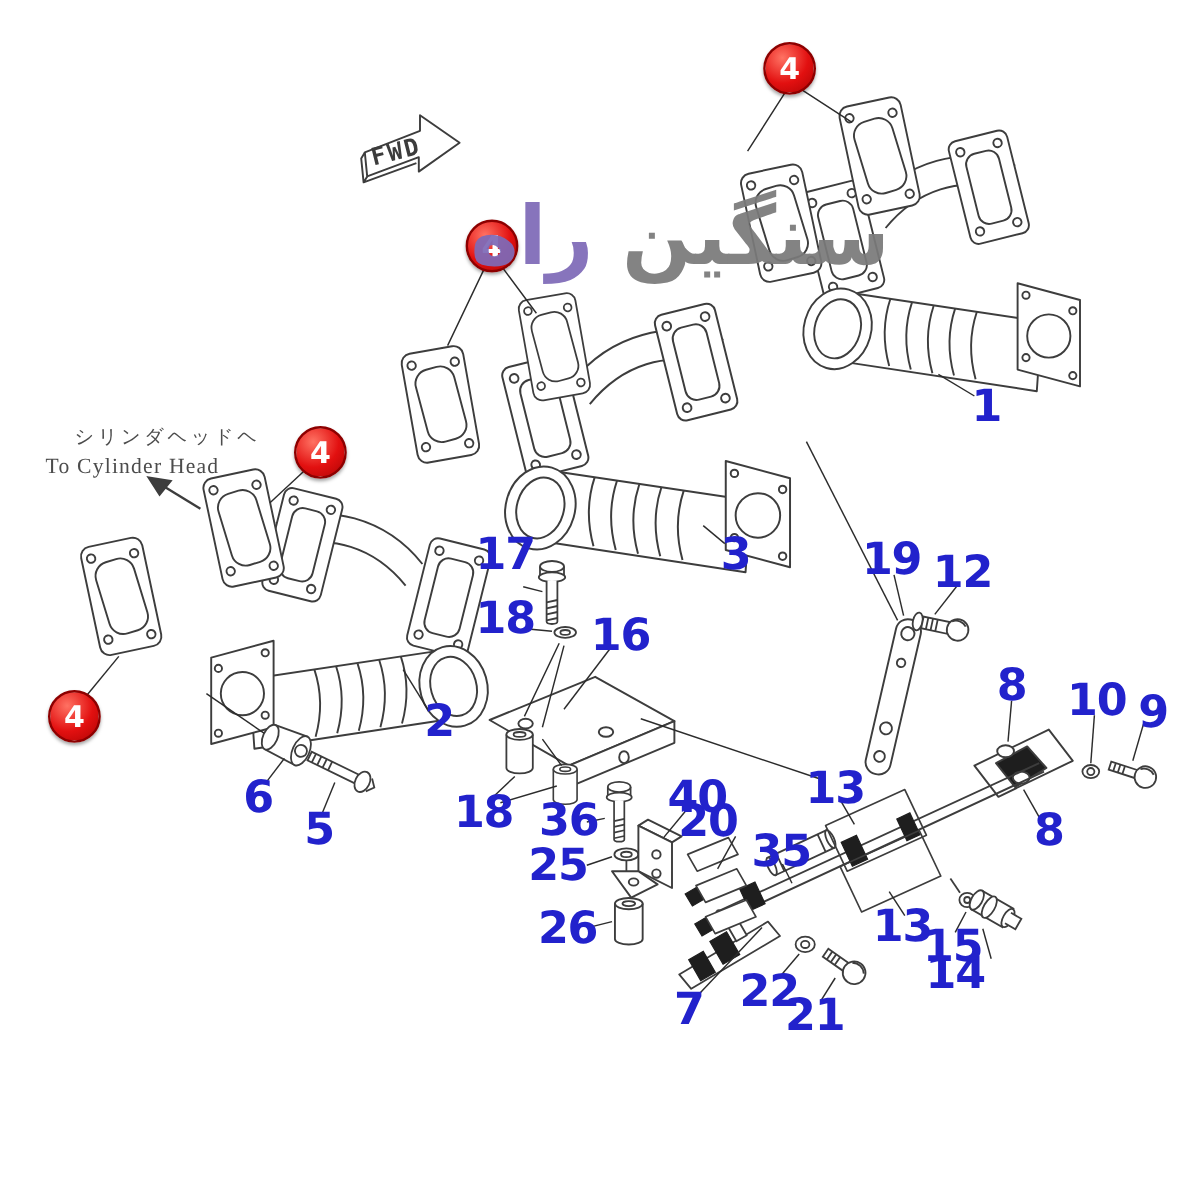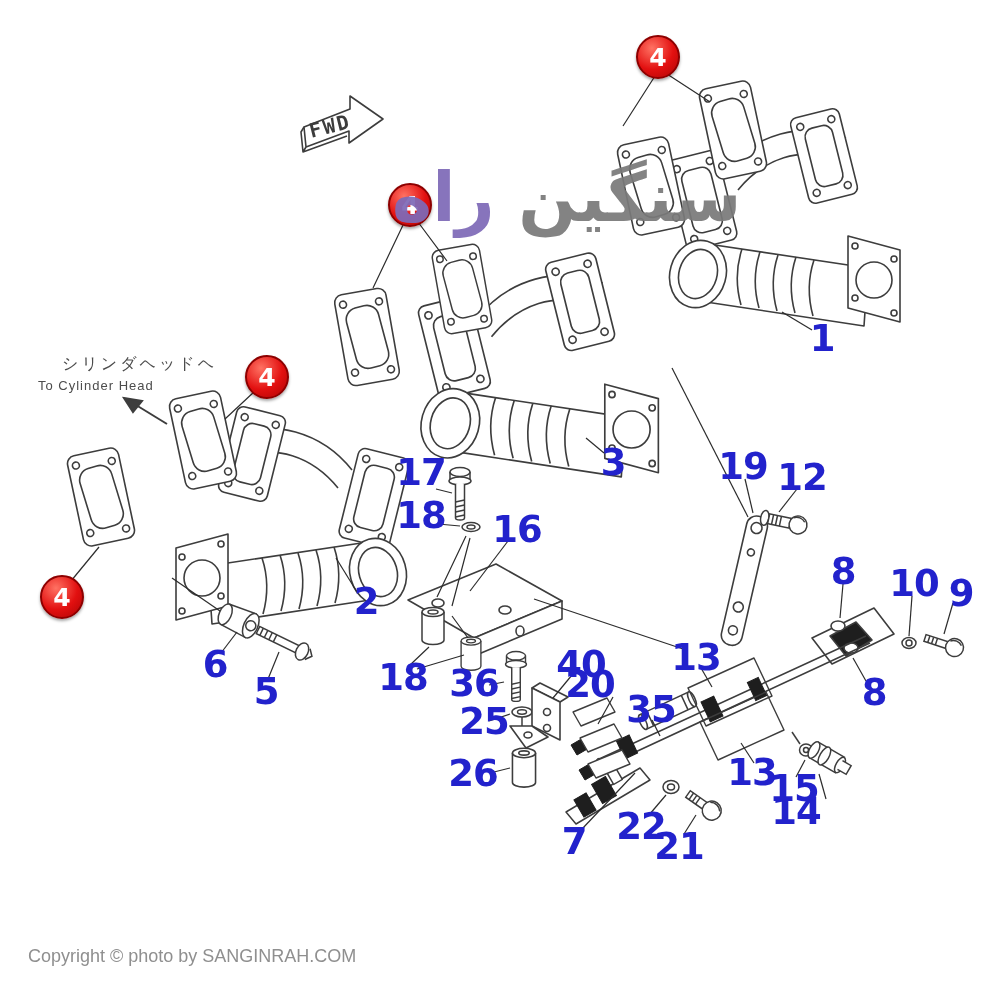--- a/index.html
+++ b/index.html
@@ -15,23 +15,23 @@
          background:radial-gradient(circle at 35% 28%, #ff7263, #e21010 55%, #ae0404);
          border:2px solid #8d0000;color:#ffffff;font-weight:bold;font-size:25px;
          display:flex;align-items:center;justify-content:center;
          box-shadow:0 2px 3px rgba(0,0,0,.35);}
   
   .wm{position:absolute;left:392px;top:158px;direction:rtl;white-space:nowrap;
       font-weight:bold;font-size:68px;letter-spacing:1px;opacity:.93;z-index:5;}
   .wm .w1{color:#7a7a7a;}
   .wm .w2{color:#7e6ab8;}
   
-  .note{position:absolute;color:#4c4c4c;font-family:Liberation Sans, sans-serif;white-space:nowrap;}
+  .note{position:absolute;color:#4c4c4c;font-family:Liberation Serif, serif;white-space:nowrap;}
   .note-jp{left:62px;top:354px;font-size:16px;letter-spacing:3px;}
-  .note-en{left:38px;top:378px;font-size:13px;letter-spacing:1px;}
+  .note-en{left:38px;top:378px;font-size:18px;letter-spacing:1px;}
   
   .fwd{position:absolute;left:309px;top:114px;transform:rotate(-14deg);
        font-family:"DejaVu Sans Mono",monospace;font-size:20px;font-weight:bold;
        color:#3c3c3c;letter-spacing:2px;}
   .copy{position:absolute;left:28px;top:946px;font-size:18px;color:#8f8f8f;
         font-family:"Liberation Sans",sans-serif;}
 </style>
 </head>
 <body>
 
@@ -351,26 +351,25 @@
   <div class="pl" style="left:874px;top:692px">8</div>
   <div class="pl" style="left:961px;top:593px">9</div>
   <div class="pl" style="left:914px;top:583px">10</div>
   <div class="pl" style="left:743px;top:466px">19</div>
   <div class="pl" style="left:802px;top:477px">12</div>
   <div class="pl" style="left:696px;top:657px">13</div>
   <div class="pl" style="left:752px;top:772px">13</div>
   <div class="pl" style="left:796px;top:811px">14</div>
   <div class="pl" style="left:794px;top:788px">15</div>
   <div class="pl" style="left:517px;top:529px">16</div>
-  <div class="pl" style="left:421px;top:472px">17</div>
+  <div class="pl" style="left:421px;top:462px">17</div>
   <div class="pl" style="left:421px;top:515px">18</div>
   <div class="pl" style="left:403px;top:677px">18</div>
   <div class="pl" style="left:590px;top:684px">20</div>
   <div class="pl" style="left:679px;top:846px">21</div>
   <div class="pl" style="left:641px;top:826px">22</div>
   <div class="pl" style="left:581px;top:664px">40</div>
   <div class="pl" style="left:474px;top:683px">36</div>
-  <div class="pl" style="left:484px;top:721px">25</div>
+  <div class="pl" style="left:465px;top:721px">25</div>
   <div class="pl" style="left:473px;top:773px">26</div>
   <div class="pl" style="left:651px;top:709px">35</div>
 
-  <div class="copy">Copyright © photo by SANGINRAH.COM</div>
 </div>
 
 </body></html>

